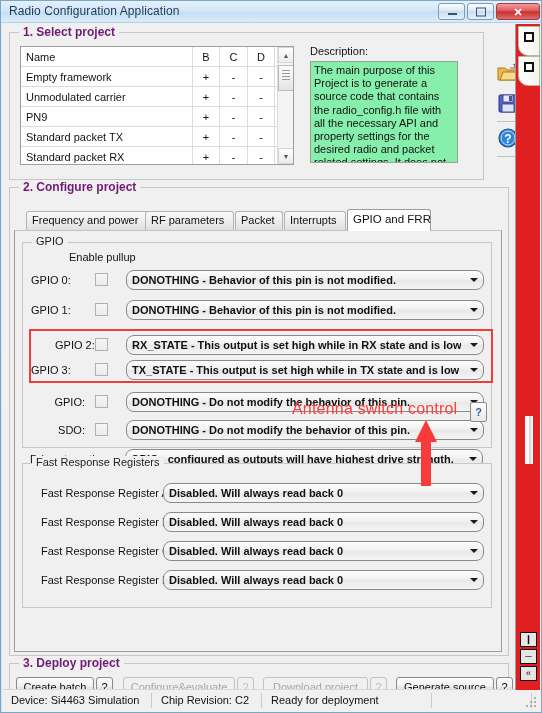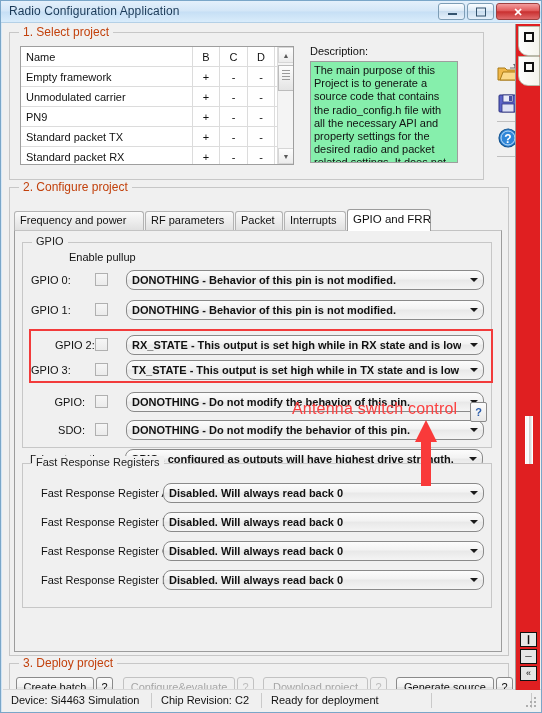--- a/index.html
+++ b/index.html
@@ -100,22 +100,22 @@
     border: 1px solid #c7c7c7;
     background: #f0f0f0;
     box-sizing: border-box;
   }
   .group > .legend {
     position: absolute;
     top: -8px; left: 9px;
     padding: 0 4px;
     background: #f0f0f0;
     font-size: 12px;
-    font-weight: normal;
-    color: #c2410c;
+    font-weight: bold;
+    color: #701a75;
     white-space: nowrap;
   }
   .group.plain > .legend {
     font-weight: normal;
     color: #222;
     font-size: 11px;
   }
 
   
   #sec1 { left: 7px; top: 9px; width: 475px; height: 148px; }
@@ -602,21 +602,21 @@
           </svg>
         </div>
         <div class="tb-sep"></div>
       </div>
     </div>
 
     <div class="group" id="sec2">
       <div class="legend">2. Configure project</div>
 
       <div class="tabstrip">
-        <div class="tab" style="left:0px;width:130px;">Frequency and power</div>
+        <div class="tab" style="left:12px;width:130px;">Frequency and power</div>
         <div class="tab" style="left:131px;width:89px;">RF parameters</div>
         <div class="tab" style="left:221px;width:48px;">Packet</div>
         <div class="tab" style="left:270px;width:62px;">Interrupts</div>
         <div class="tab active" style="left:333px;width:84px;">GPIO and FRR</div>
       </div>
 
       <div class="tabpanel">
 
         <div class="group plain" id="gpiogroup">
           <div class="legend">GPIO</div>

